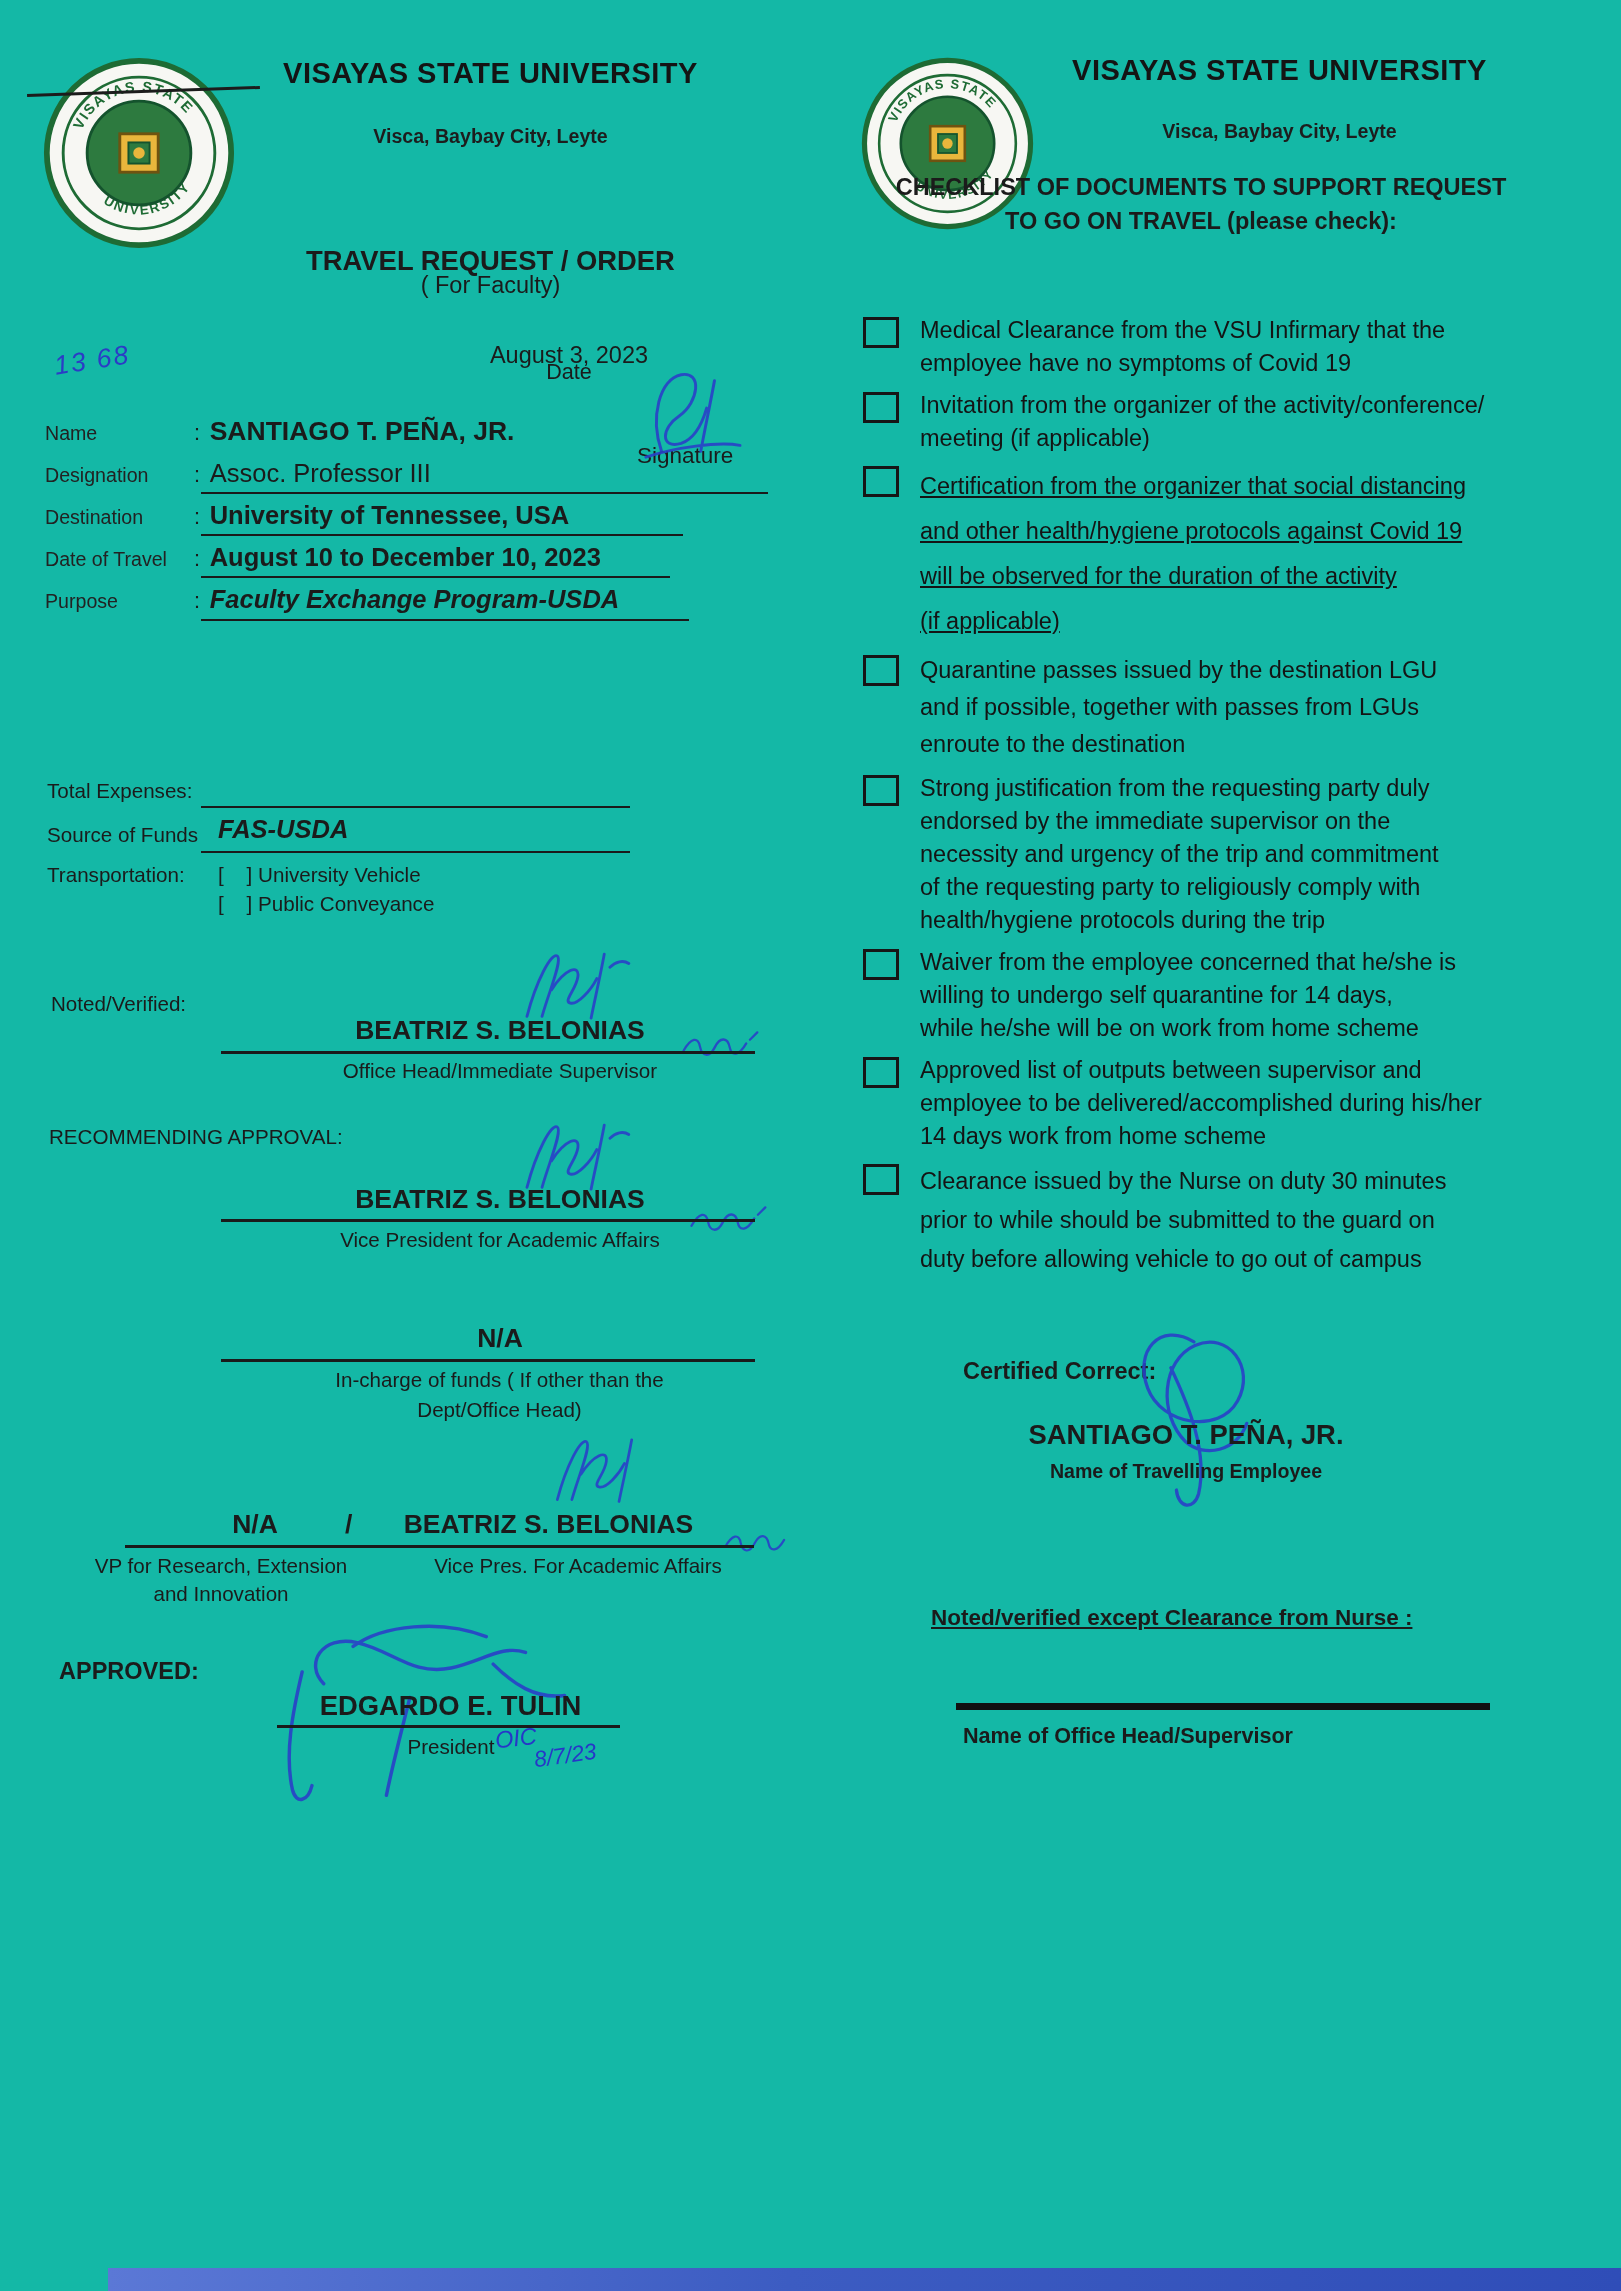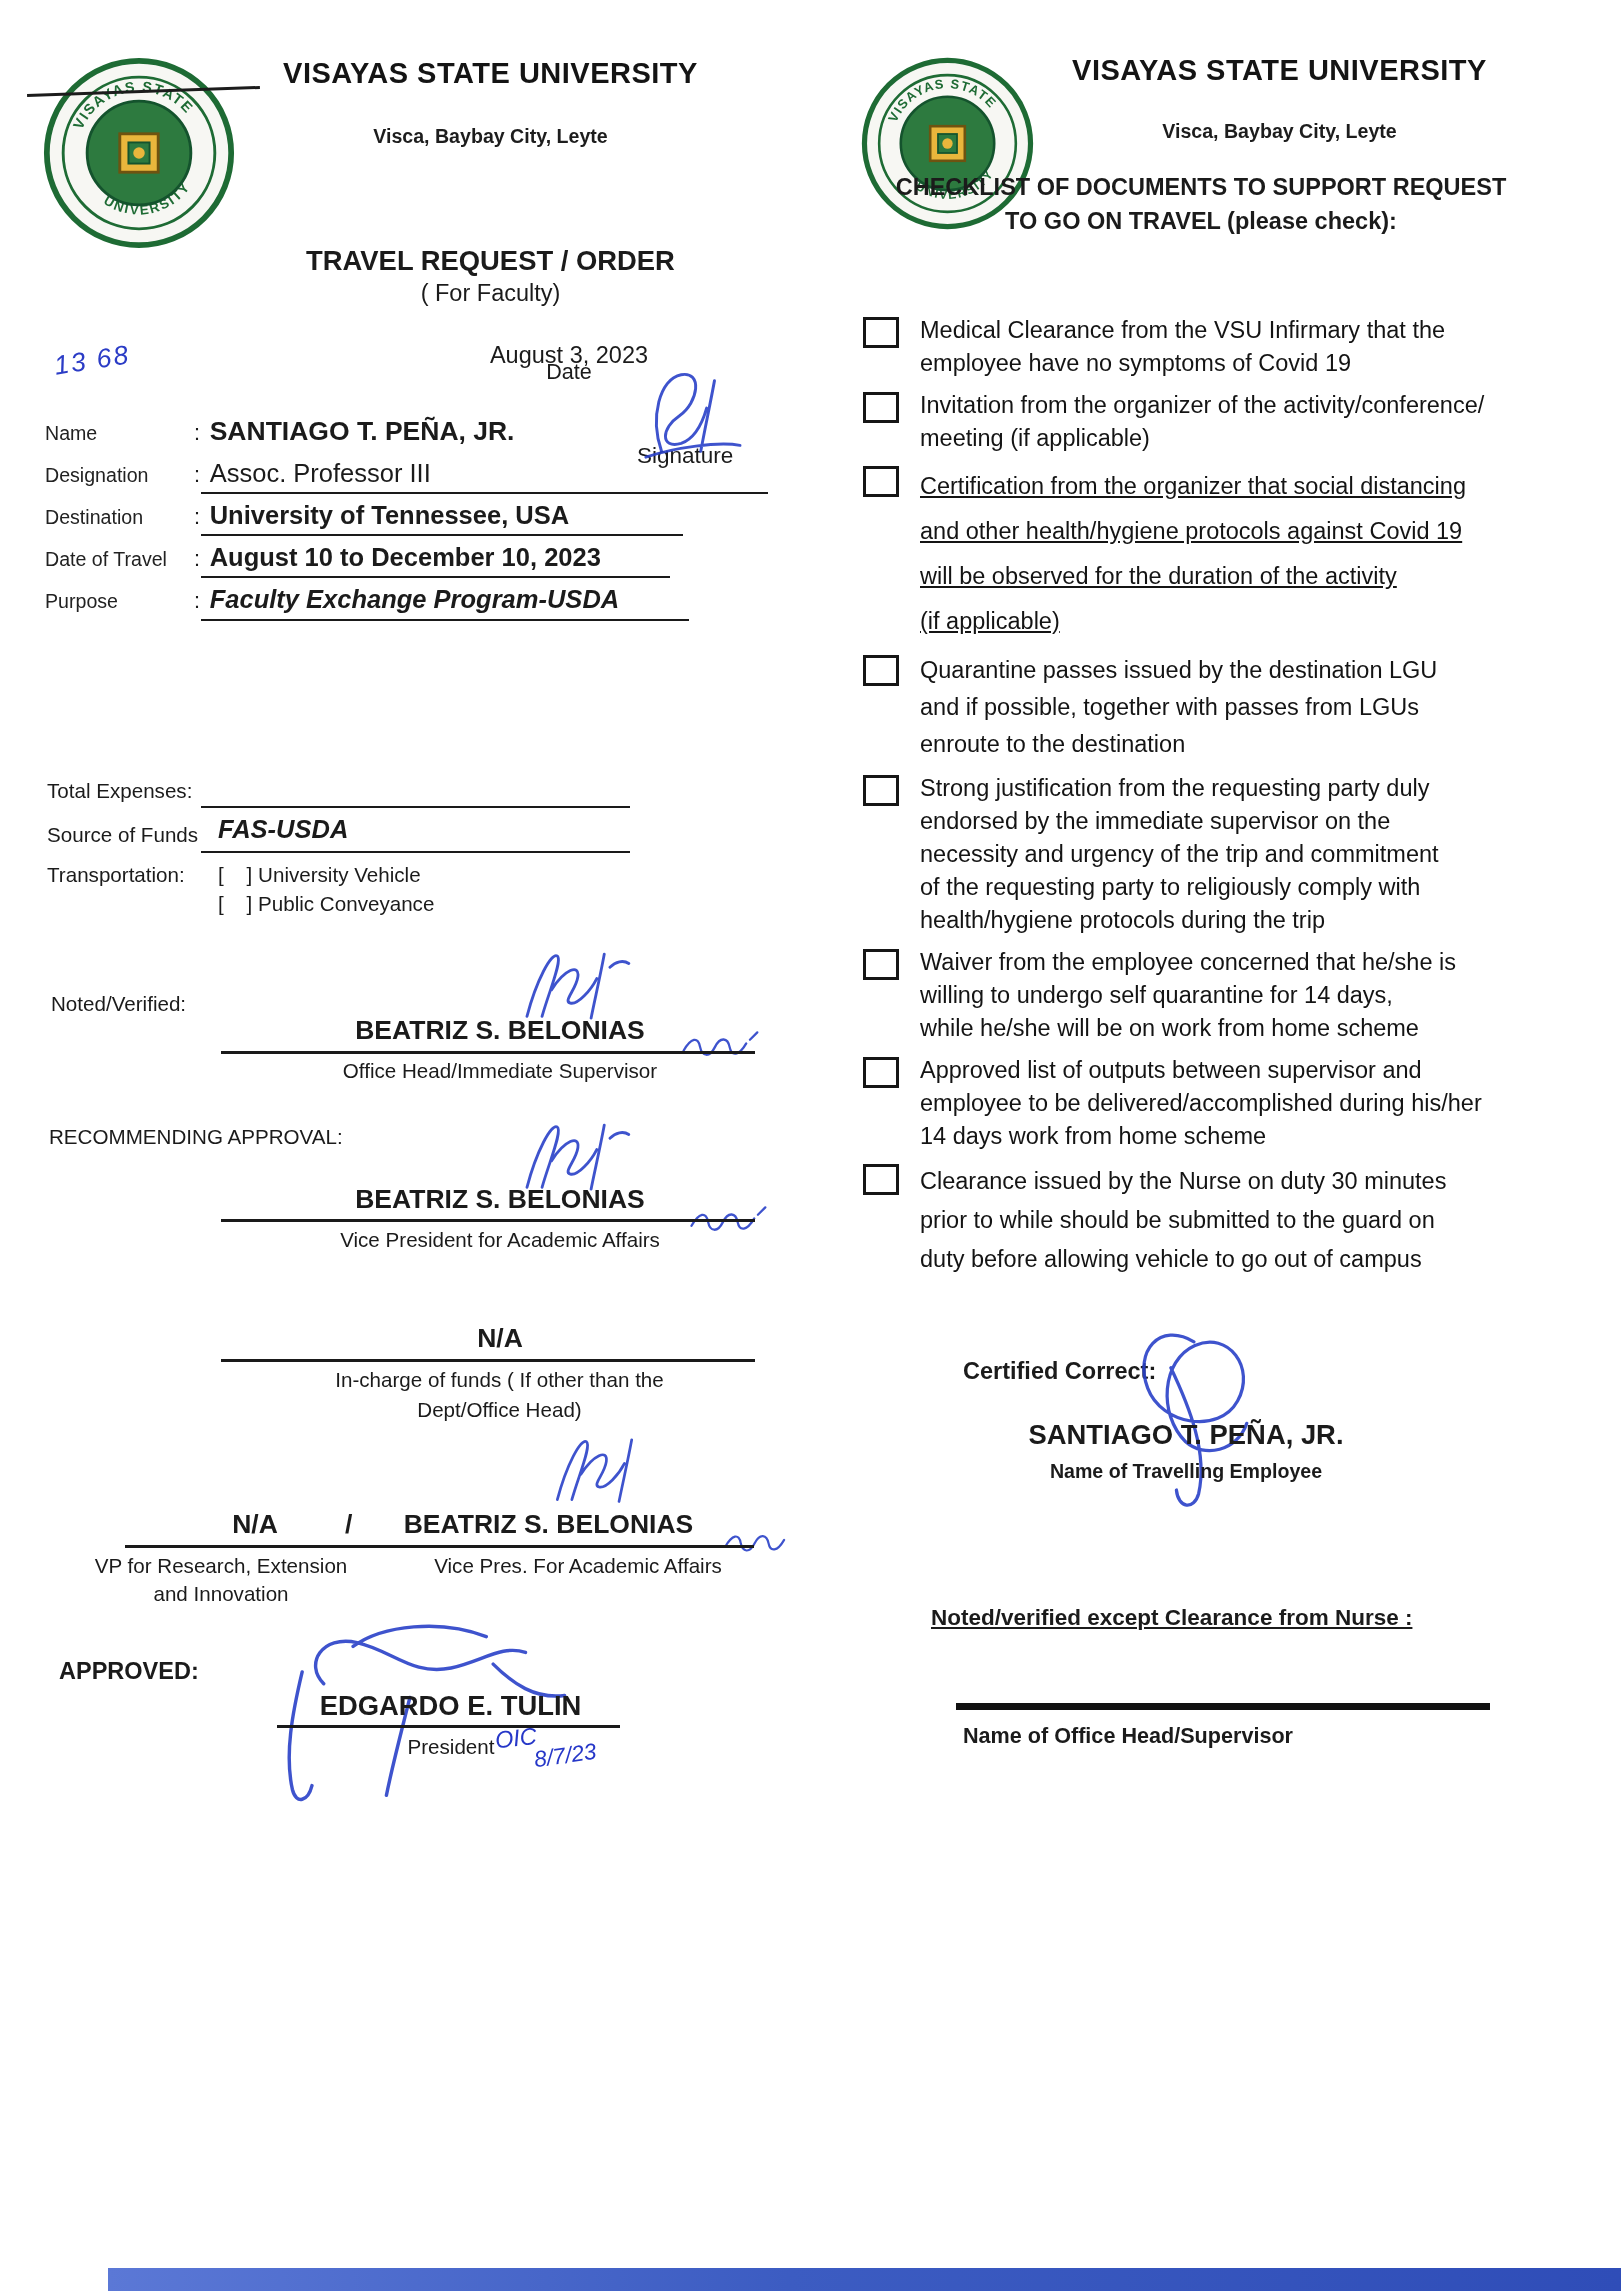--- a/index.html
+++ b/index.html
@@ -1,19 +1,19 @@
 <!DOCTYPE html>
 <html><head>
 <meta charset="utf-8">
 <style>
   * { margin:0; padding:0; box-sizing:border-box; }
   body { background:#d9d9d9; font-family:"Liberation Sans", sans-serif; }
   .page {
     position:relative; width:1621px; height:2292px; margin:0 auto;
-    background:#ffffff; color:#1b1b1b; overflow:hidden;
+    background:#14b8a6; color:#1b1b1b; overflow:hidden;
   }
   .abs { position:absolute; }
   .center { text-align:center; }
 
   
   .univ-title { font-size:29px; font-weight:bold; letter-spacing:0.5px; color:#141414; }
   .univ-addr  { font-size:19.6px; font-weight:600; color:#1d1d1d; }
   .seal { display:block; }
   .pen-mark { background:#1c1c1c; height:2.9px; transform:rotate(-2deg); }
 
@@ -98,21 +98,21 @@
 
   <svg class="seal abs" style="left:43px; top:57px;" width="192" height="192" viewBox="0 0 200 200">
       <use href="#vsu-seal"></use>
     </svg>
   <div class="pen-mark abs" style="left:27.4px; top:90px; width:233px;"></div>
 
   <div class="univ-title abs center" style="left:265px; top:57px; width:451px;">VISAYAS STATE UNIVERSITY</div>
   <div class="univ-addr abs center" style="left:265px; top:125px; width:451px;">Visca, Baybay City, Leyte</div>
 
   <div class="form-title abs center" style="left:216px; top:245px; width:549px;">TRAVEL REQUEST / ORDER</div>
-  <div class="form-sub abs center" style="left:216px; top:280px; width:549px;">( For Faculty)</div>
+  <div class="form-sub abs center" style="left:216px; top:272px; width:549px;">( For Faculty)</div>
   <div class="date-value abs center" style="left:412px; top:342px; width:314px;">August 3, 2023</div>
   <div class="date-label abs center" style="left:412px; top:359px; width:314px;">Date</div>
 
   <div class="ref-number abs" style="left:54px; top:345px;">13 68</div>
 
   <div class="field-row" style="top:416px;">
     <span class="f-label">Name</span><span class="f-colon">:</span><span class="v-name">SANTIAGO T. PEÑA, JR.</span>
   </div>
   <div class="field-row" style="top:459px;">
     <span class="f-label">Designation</span><span class="f-colon">:</span><span class="v-norm">Assoc. Professor III</span>

